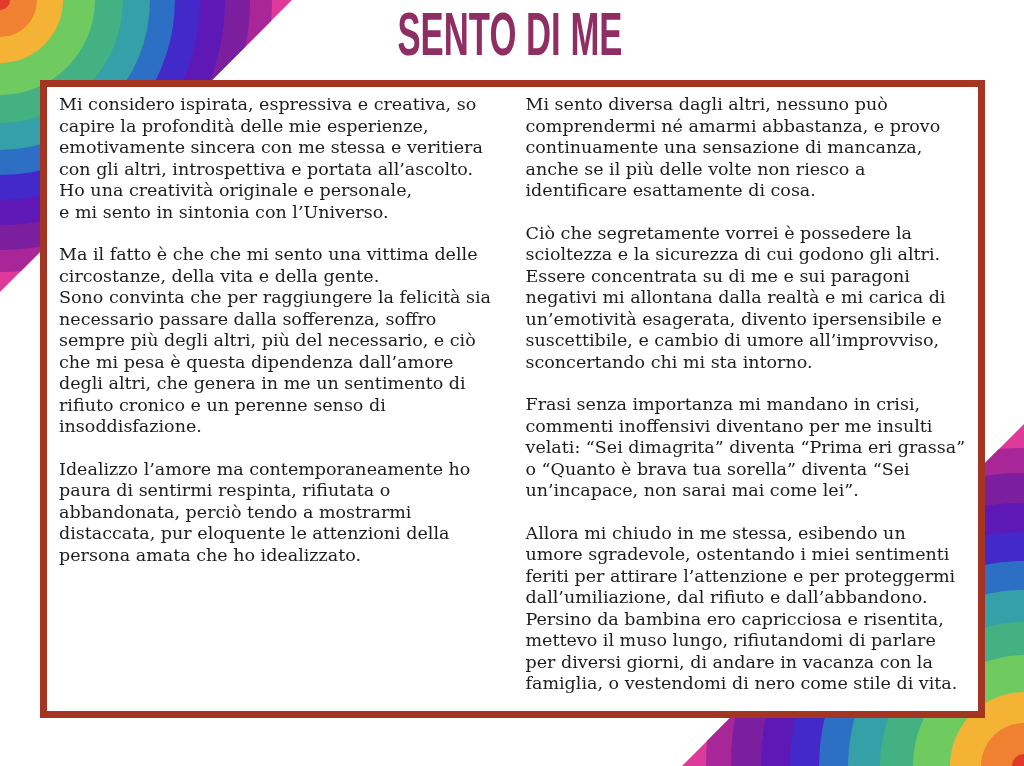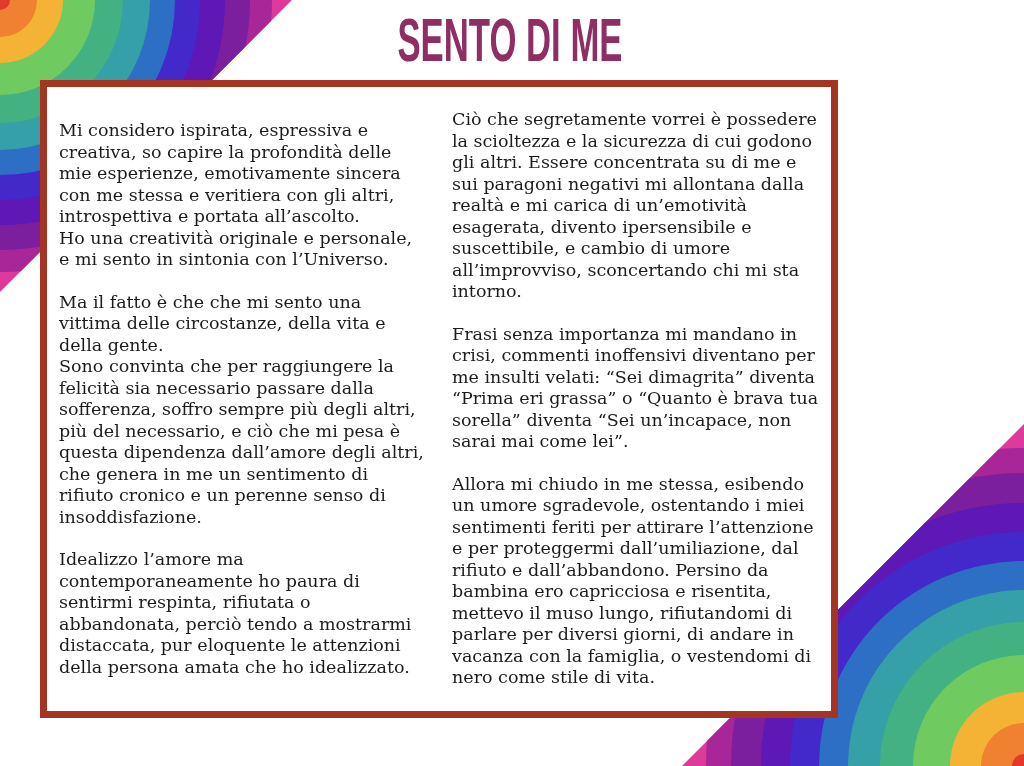--- a/index.html
+++ b/index.html
@@ -7,43 +7,42 @@
     width:1024px;height:766px;position:relative;overflow:hidden;
     background:#ffffff;
     font-family:"DejaVu Serif","Liberation Serif",serif;
   }
   
   .rainbow{position:absolute;display:block;}
   .rainbow-tl{left:0;top:0;clip-path:polygon(0 0,100% 0,0 100%);}
   .rainbow-br{right:0;bottom:0;clip-path:polygon(100% 0,100% 100%,0 100%);}
   
   .title-wrap{
-    position:absolute;left:0;top:8px;width:1020px;height:64px;
+    position:absolute;left:0;top:2px;width:1020px;height:64px;
     text-align:center;line-height:64px;white-space:nowrap;
   }
   .title-inner{
     display:inline-block;
     font-family:"Liberation Sans","DejaVu Sans",sans-serif;
     font-weight:800;
     font-size:62px;
     letter-spacing:0px;
     transform:scaleX(0.56);
     transform-origin:center;
     color:var(--title-color,#8e2e62);
   }
   
   .text-box{
-    position:absolute;left:40px;top:80px;width:798px;height:638px;
+    position:absolute;left:40px;top:80px;width:945px;height:638px;
     box-sizing:border-box;
     border:7px solid var(--border-color,#a43522);
     background:#ffffff;
     padding:7px 12px 6px 12px;
     display:flex;
     gap:26px;
-    align-items:center;
   }
   .col{flex:1 1 0;min-width:0;}
   .para{
     margin:0 0 21px 0;
     font-size:17.5px;
     line-height:21.5px;
     color:var(--text-color,#1c1c1c);
     white-space:pre-line;
     text-align:left;
   }
@@ -89,17 +88,18 @@
 <div class="text-box">
   <div class="col">
       <p class="para">Mi considero ispirata, espressiva e creativa, so capire la profondità delle mie esperienze, emotivamente sincera con me stessa e veritiera con gli altri, introspettiva e portata all’ascolto.
 Ho una  creatività originale e personale,
 e mi sento in sintonia con l’Universo.</p>
       <p class="para">Ma il fatto è che che mi sento una vittima delle circostanze, della vita e della gente.
 Sono convinta che per raggiungere la felicità sia necessario passare dalla sofferenza, soffro sempre più degli altri, più del necessario, e ciò che mi pesa è questa dipendenza dall’amore degli altri, che genera in me un sentimento di rifiuto cronico e un perenne senso di insoddisfazione.</p>
       <p class="para">Idealizzo l’amore ma contemporaneamente ho paura di sentirmi respinta, rifiutata o abbandonata, perciò tendo a mostrarmi distaccata, pur eloquente le attenzioni della persona amata che ho idealizzato.</p>
     </div>
   <div class="col">
+      <p class="para">Mi sento diversa dagli altri, nessuno può comprendermi né amarmi abbastanza, e provo continuamente una sensazione di mancanza, anche se il più delle volte non riesco a identificare esattamente di cosa.</p>
       <p class="para">Ciò che segretamente vorrei è possedere la scioltezza e la sicurezza di cui godono gli altri. Essere concentrata su di me e sui paragoni negativi mi allontana dalla realtà e mi carica di un’emotività esagerata, divento ipersensibile e suscettibile, e cambio di umore all’improvviso, sconcertando chi mi sta intorno.</p>
       <p class="para">Frasi senza importanza mi mandano in crisi, commenti inoffensivi diventano per me insulti velati: “Sei dimagrita” diventa “Prima eri grassa” o “Quanto è brava tua sorella” diventa “Sei un’incapace, non sarai mai come lei”.</p>
       <p class="para">Allora mi chiudo in me stessa, esibendo un umore sgradevole, ostentando i miei sentimenti feriti per attirare l’attenzione e per proteggermi dall’umiliazione, dal rifiuto e dall’abbandono. Persino da bambina ero capricciosa e risentita, mettevo il muso lungo, rifiutandomi di parlare per diversi giorni, di andare in vacanza con la famiglia, o vestendomi di nero come stile di vita.</p>
     </div>
 </div>
 
 </body></html>

